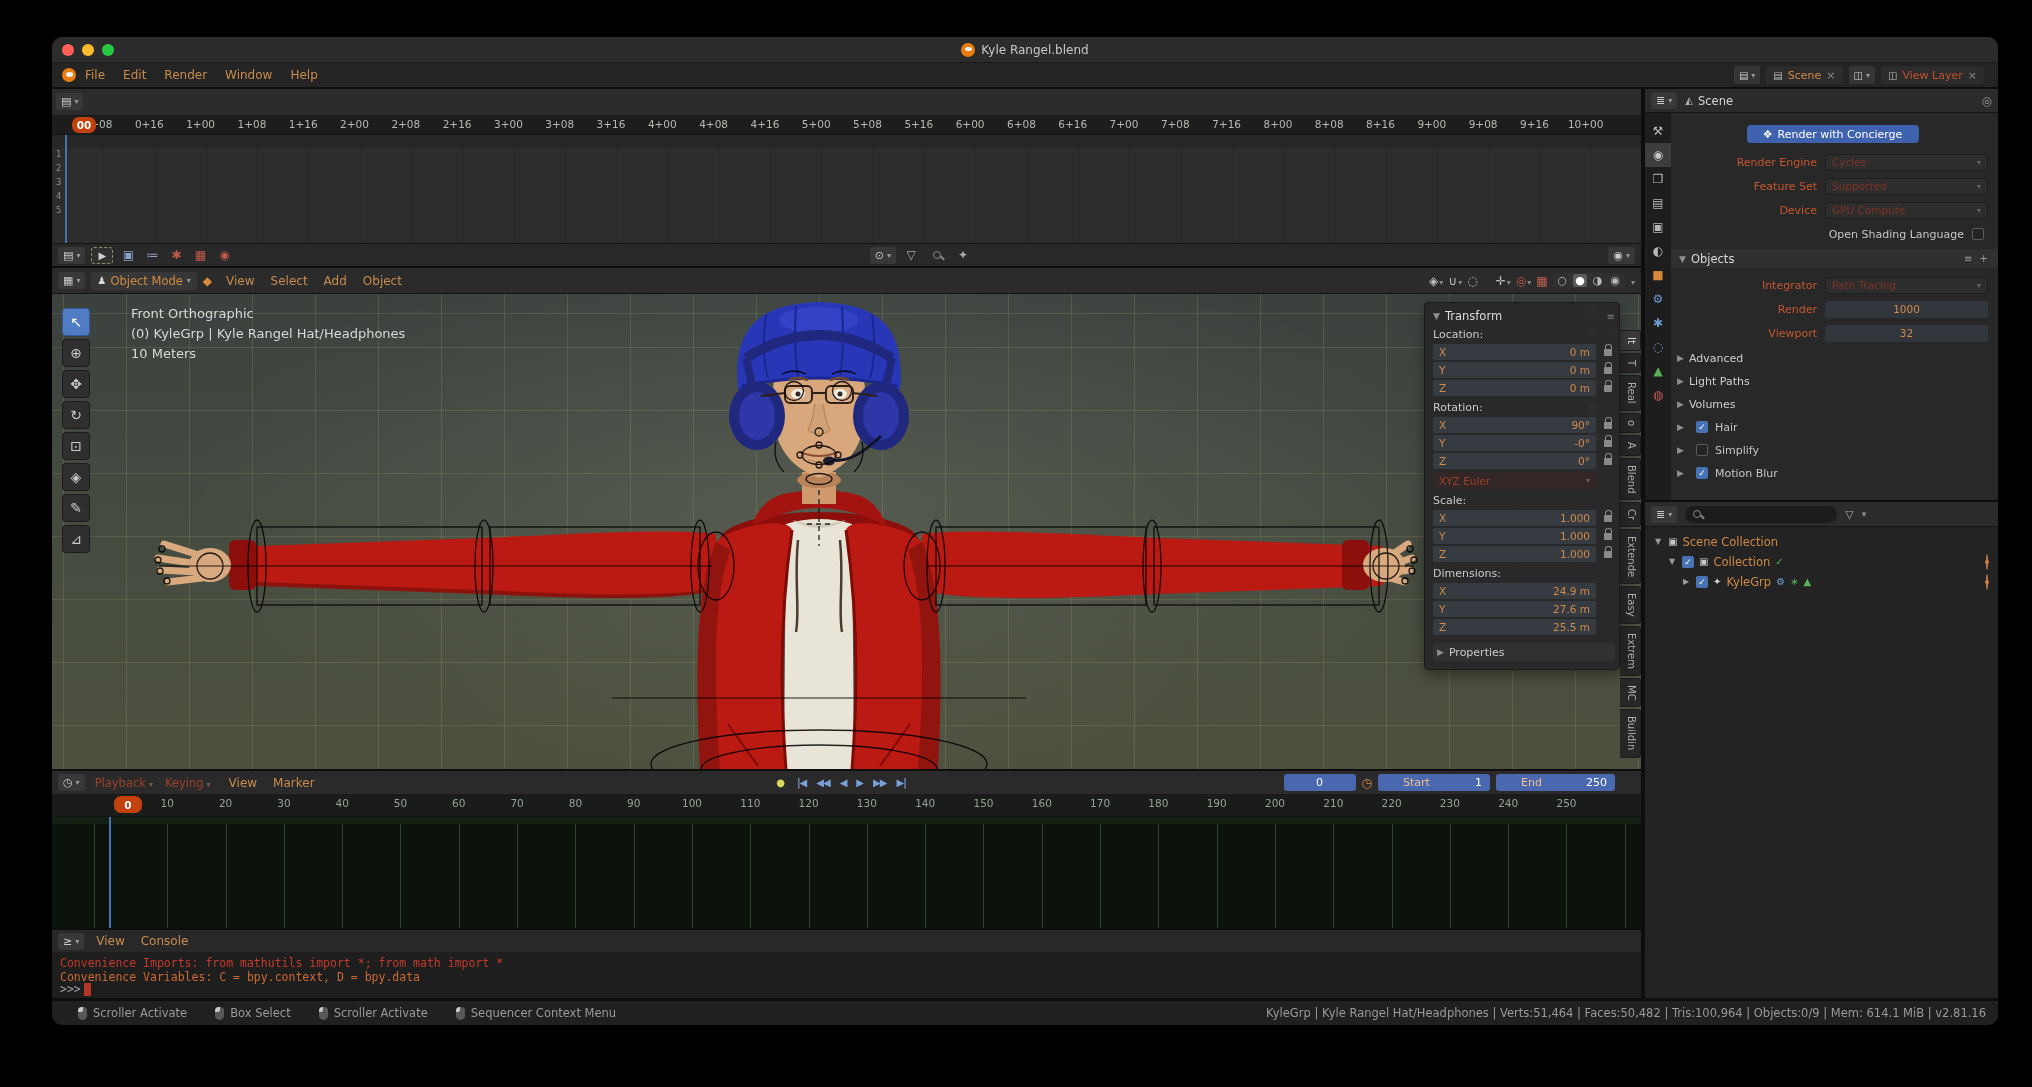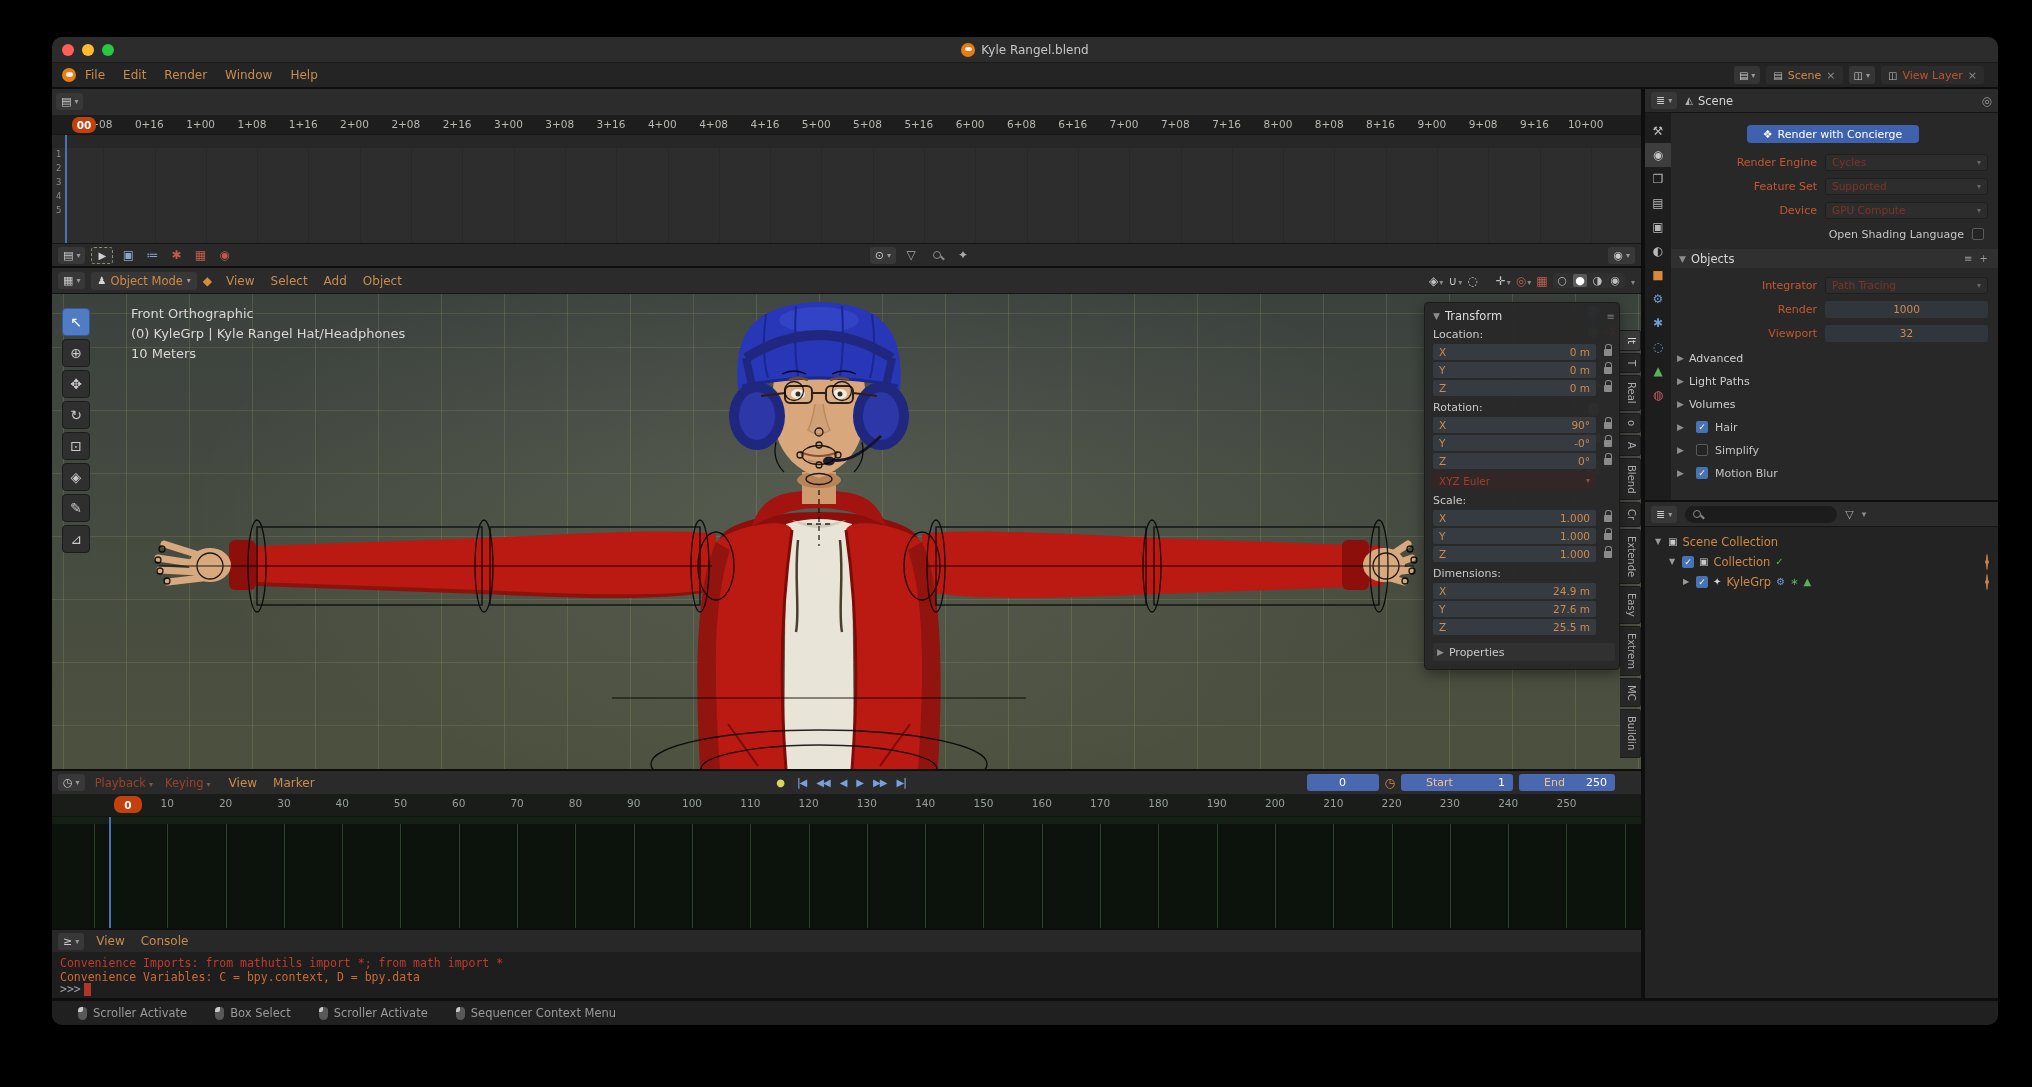--- a/index.html
+++ b/index.html
@@ -672,21 +672,21 @@
               <span class="tbtn">▶|</span>
             </span>
         </div>
         <div class="tl-fields">
           <span class="bluefield" style="width:72px;justify-content:center;">0</span>
           <span class="clock">◷</span>
           <span class="bluefield" style="width:112px;">
             <span class="lbl">Start</span>
             <span>1</span>
           </span>
-          <span class="bluefield" style="width:96px;">
+          <span class="bluefield" style="width:119px;">
             <span class="lbl">End</span>
             <span>250</span>
           </span>
         </div>
       </div>
       <div class="tl-ruler">
         <div id="tl-ruler-labels">
             <span class="rlabel" style="left: 115.3px;">10</span>
             <span class="rlabel" style="left: 173.6px;">20</span>
             <span class="rlabel" style="left: 231.9px;">30</span>
@@ -897,16 +897,17 @@
           </span>
           <span class="sb-item">
             <span class="mouse"></span>
             <span>Scroller Activate</span>
           </span>
           <span class="sb-item">
             <span class="mouse"></span>
             <span>Sequencer Context Menu</span>
           </span>
         </div>
+      <div class="sb-right">KyleGrp | Kyle Rangel Hat/Headphones | Verts:51,464 | Faces:50,482 | Tris:100,964 | Objects:0/9 | Mem: 614.1 MiB | v2.81.16</div>
     </div>
 
   </div>
 </div>
 
 </body></html>

